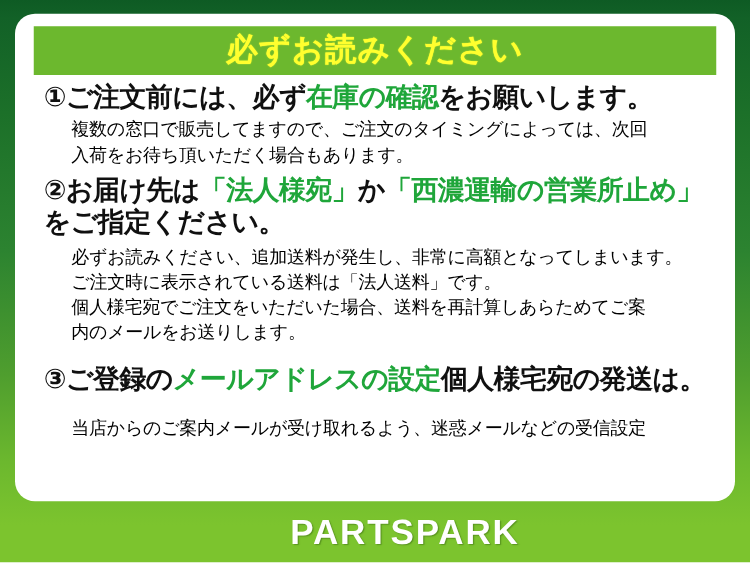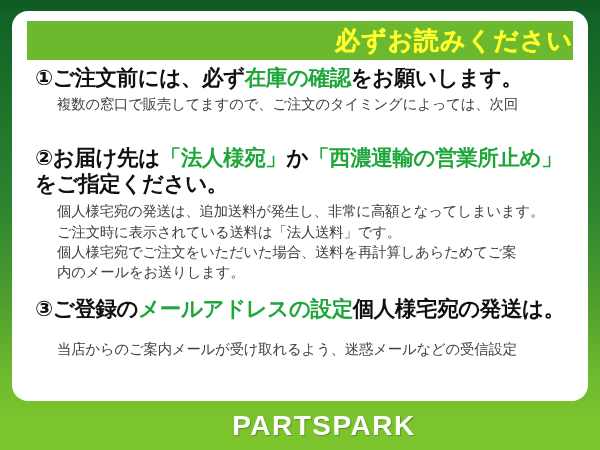--- a/index.html
+++ b/index.html
@@ -47,21 +47,21 @@
   
   #title-banner {
     position: absolute;
     left: 15px;
     top: 10px;
     width: 546px;
     height: 39px;
     background: #6cb82e;
     display: flex;
     align-items: center;
-    justify-content: flex-end;
+    justify-content: center;
   }
   #title-text {
     color: #ffff2e;
     font-size: 25px;
     font-weight: bold;
     letter-spacing: 1px;
     line-height: 1;
     text-shadow: 0 0 1px #ffff2e;
     white-space: nowrap;
   }
@@ -87,31 +87,31 @@
     letter-spacing: -0.4px;
     white-space: nowrap;
   }
   .item-heading.wrap { white-space: normal; }
 
   .hl { color: #1fa63a; }
 
   .item-note {
     font-size: 14.4px;
     font-weight: normal;
-    color: #404040;
+    color: #000000;
     line-height: 1.40;
     letter-spacing: -0.2px;
     margin-left: 22px;
     white-space: nowrap;
   }
 
   #item-1 { margin-top: 0px; }
   #item-1 .item-note { margin-top: 3px; }
 
-  #item-2 { margin-top: 30px; }
+  #item-2 { margin-top: 4px; }
   #item-2 .item-note { margin-top: 4px; }
 
   #item-3 { margin-top: 14px; }
   #item-3 .item-note { margin-top: 16px; }
 
   
   #footer {
     position: absolute;
     left: 0;
     top: 401px;
@@ -143,29 +143,30 @@
     </div>
 
     <div id="card-body">
 
       <div class="item" id="item-1">
         <div class="item-heading">
           <span>①</span><span>ご注文前には、必ず</span><span class="hl">在庫の確認</span><span>をお願いします。</span>
         </div>
         <div class="item-note">
           <div>複数の窓口で販売してますので、ご注文のタイミングによっては、次回</div>
+          <div>入荷をお待ち頂いただく場合もあります。</div>
         </div>
       </div>
 
       <div class="item" id="item-2">
         <div class="item-heading wrap">
           <span>②</span><span>お届け先は</span><span class="hl">「法人様宛」</span><span>か</span><span class="hl">「西濃運輸の営業所止め」</span><span>をご指定ください。</span>
         </div>
         <div class="item-note">
-          <div>個人様宅宛の発送は、追加送料が発生し、非常に高額となってしまいます。</div>
+          <div>必ずお読みください、追加送料が発生し、非常に高額となってしまいます。</div>
           <div>ご注文時に表示されている送料は「法人送料」です。</div>
           <div>個人様宅宛でご注文をいただいた場合、送料を再計算しあらためてご案</div>
           <div>内のメールをお送りします。</div>
         </div>
       </div>
 
       <div class="item" id="item-3">
         <div class="item-heading">
           <span>③</span><span>ご登録の</span><span class="hl">メールアドレスの設定</span><span>個人様宅宛の発送は。</span>
         </div>

